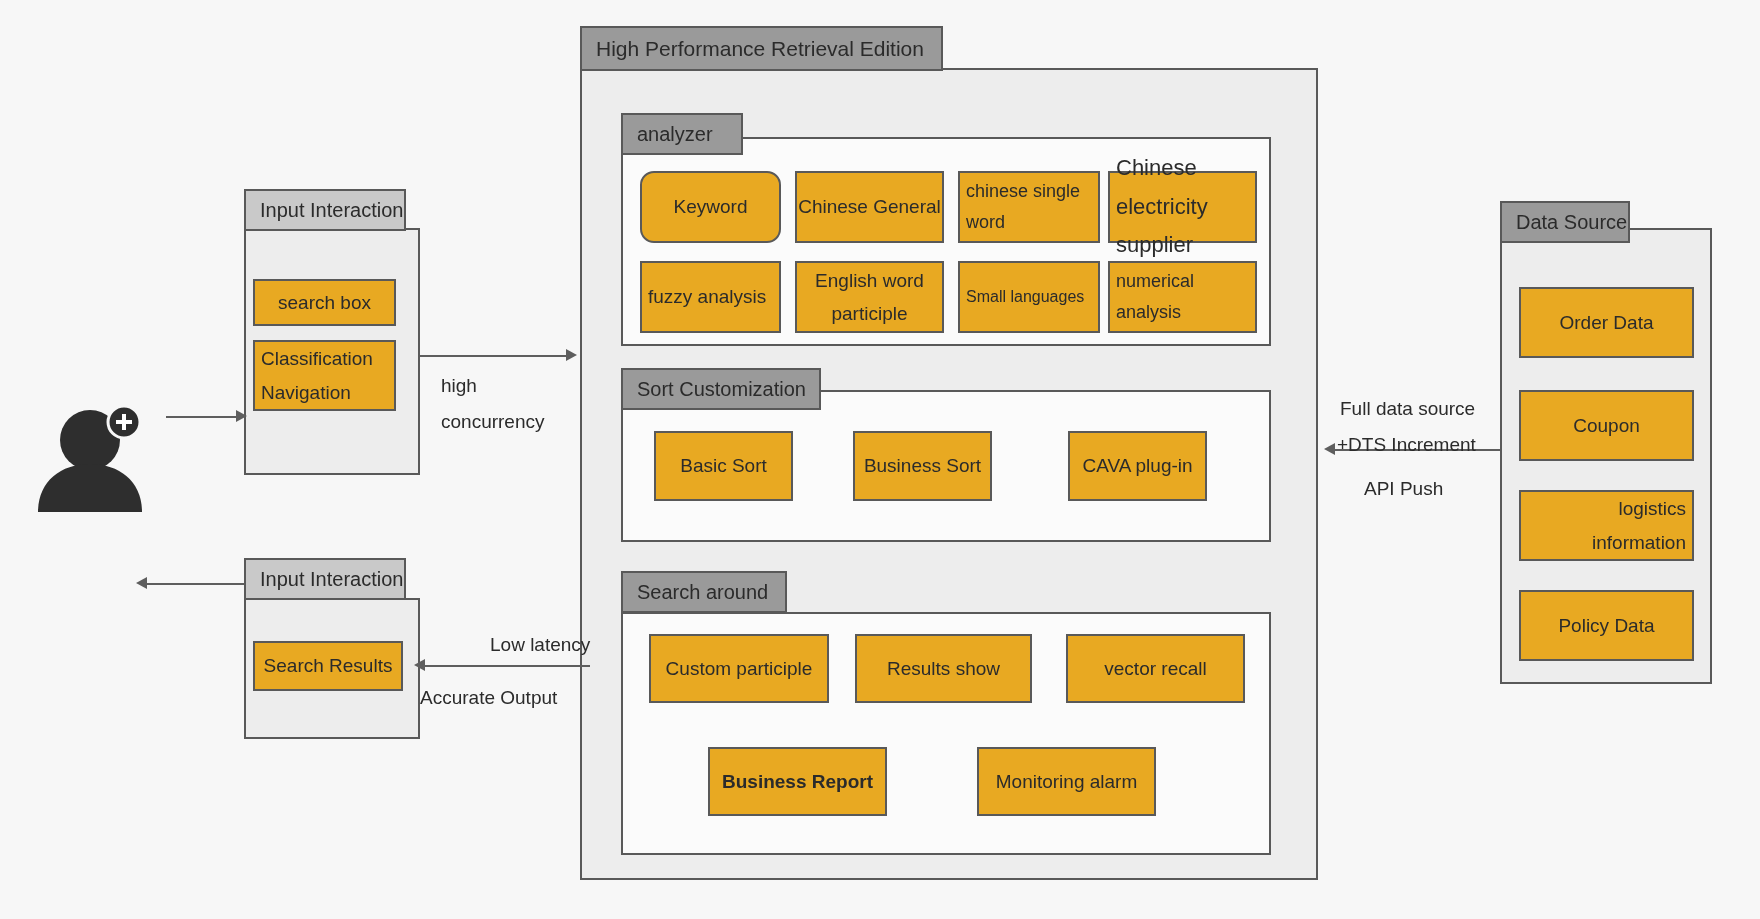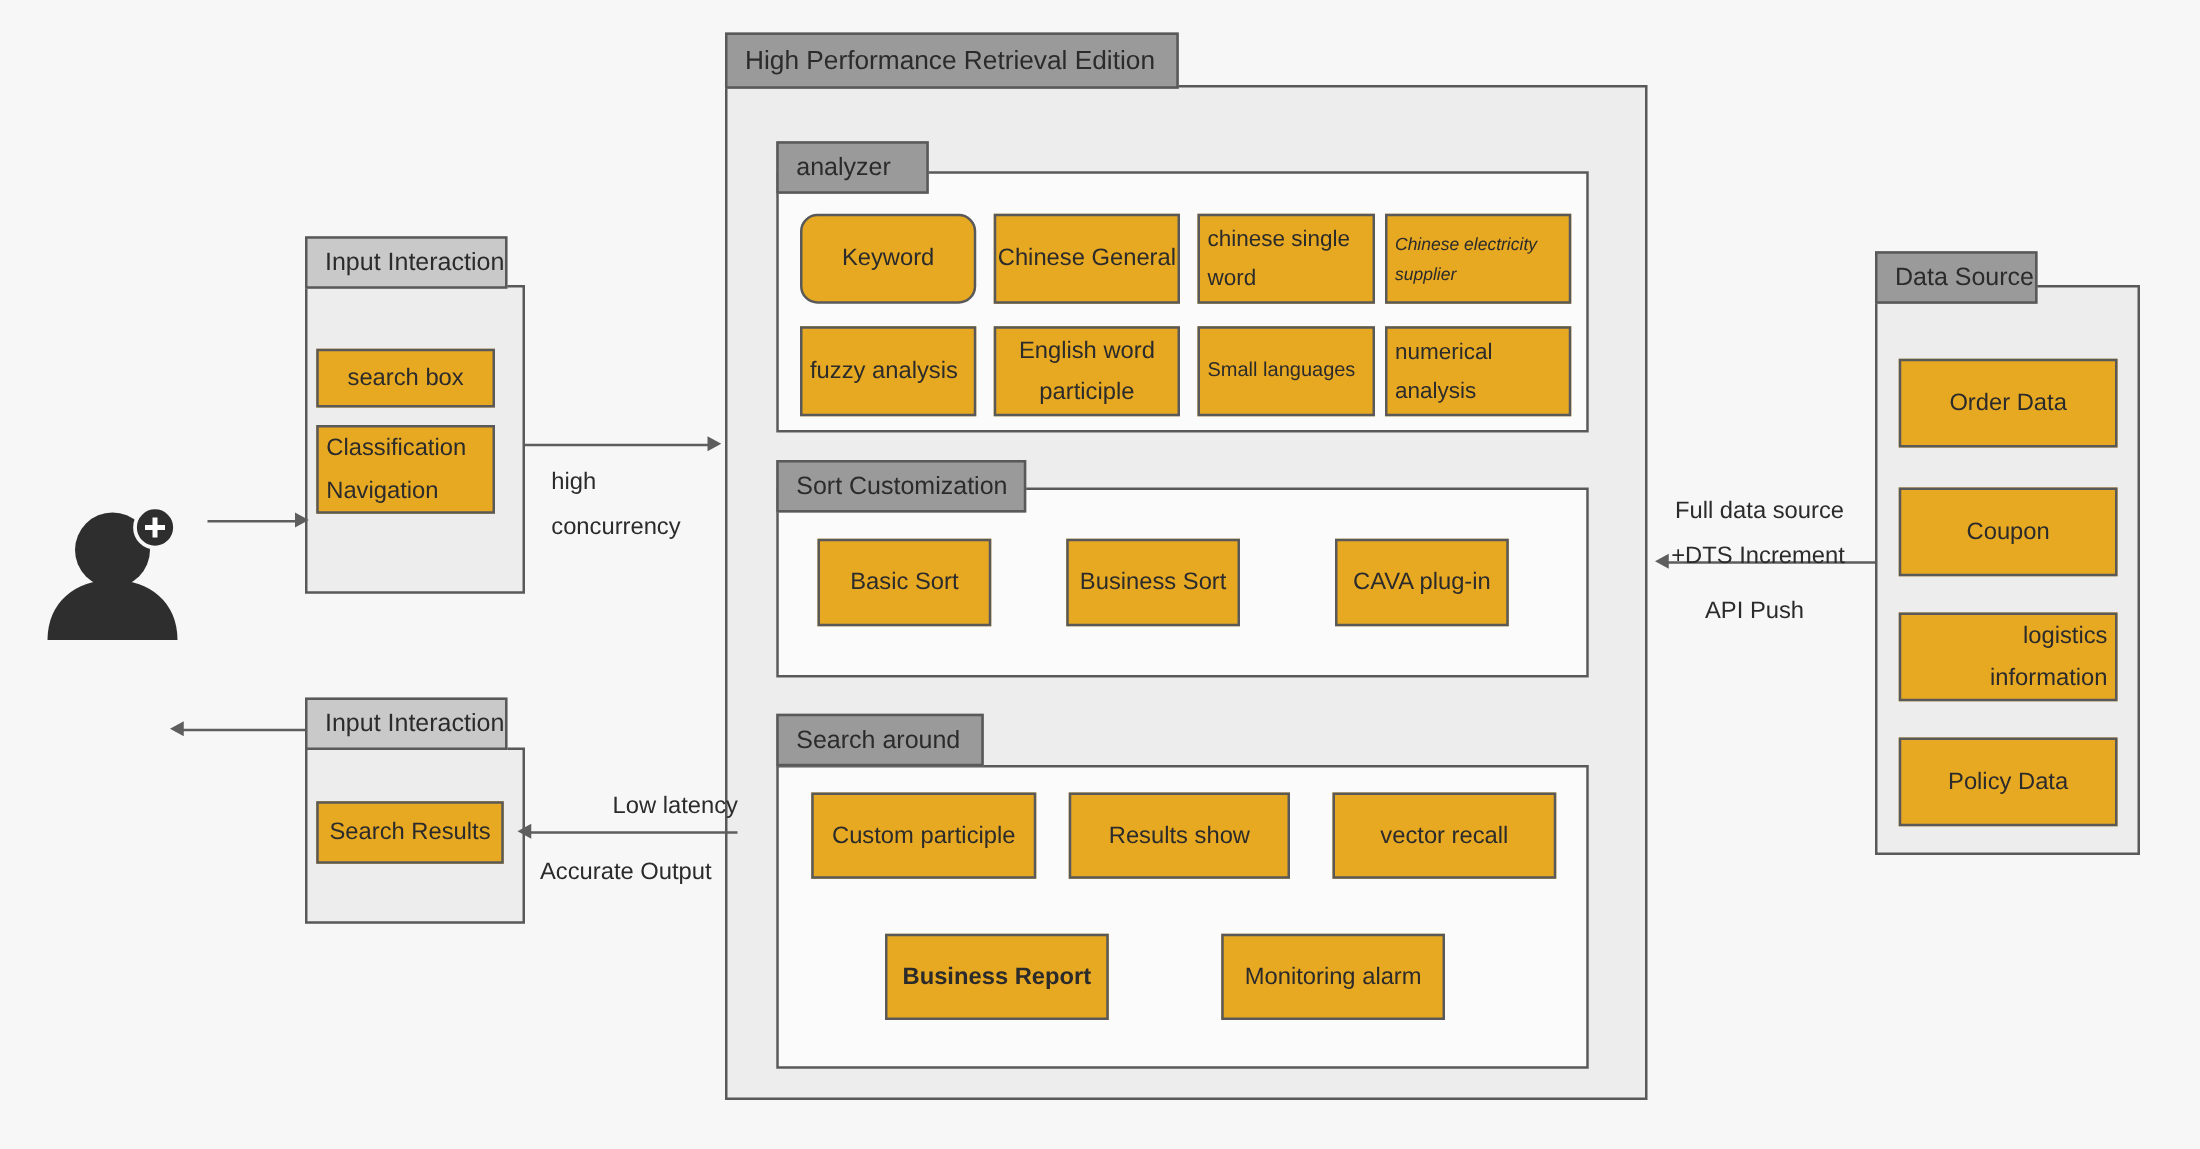--- a/index.html
+++ b/index.html
@@ -154,21 +154,21 @@
   </div>
 
   <div class="hline" style="left:420px; top:355px; width:148px;"></div>
   <div class="arrowR" style="left:566px; top:349px;"></div>
   <div class="edgelabel" style="left:441px; top:375px;">high</div>
   <div class="edgelabel" style="left:441px; top:411px;">concurrency</div>
 
   <div class="hline" style="left:422px; top:665px; width:168px;"></div>
   <div class="arrowL" style="left:414px; top:659px;"></div>
   <div class="edgelabel" style="left:450px; top:634px;margin-left:40px;">Low latency</div>
-  <div class="edgelabel" style="left:420px; top:687px;padding-left:12px;">Accurate Output</div>
+  <div class="edgelabel" style="left:420px; top:687px;">Accurate Output</div>
 
   <div class="panel" style="left:580px; top:68px; width:738px; height:812px;"></div>
   <div class="tab" style="left:580px; top:26px; width:363px; height:45px;">
     <span style="font-size:21px;">High Performance Retrieval Edition</span>
   </div>
 
   <div class="panel-white" style="left:621px; top:137px; width:650px; height:209px;"></div>
   <div class="tab" style="left:621px; top:113px; width:122px; height:42px;">
     <span>analyzer</span>
   </div>
@@ -176,21 +176,21 @@
   <div class="node" style="left:640px; top:171px; width:141px; height:72px;border-radius:14px;">
     <span>Keyword</span>
   </div>
   <div class="node" style="left:795px; top:171px; width:149px; height:72px;">
     <span>Chinese General</span>
   </div>
   <div class="node wrap" style="left:958px; top:171px; width:142px; height:72px;">
     <span style="display:block; width:100%; font-size:18px;">chinese single word</span>
   </div>
   <div class="node wrap" style="left:1108px; top:171px; width:149px; height:72px;">
-    <span style="display:block; width:100%; font-size:14px;font-style:italic;">Chinese electricity supplier</span>
+    <span style="display:block; width:100%; font-size:22px;">Chinese electricity supplier</span>
   </div>
 
   <div class="node wrap" style="left:640px; top:261px; width:141px; height:72px;">
     <span style="display:block; width:100%;">fuzzy analysis</span>
   </div>
   <div class="node wrap2" style="left:795px; top:261px; width:149px; height:72px;">
     <span style="display:block; width:100%;">English word participle</span>
   </div>
   <div class="node wrap" style="left:958px; top:261px; width:142px; height:72px;">
     <span style="display:block; width:100%; font-size:16px;">Small languages</span>

